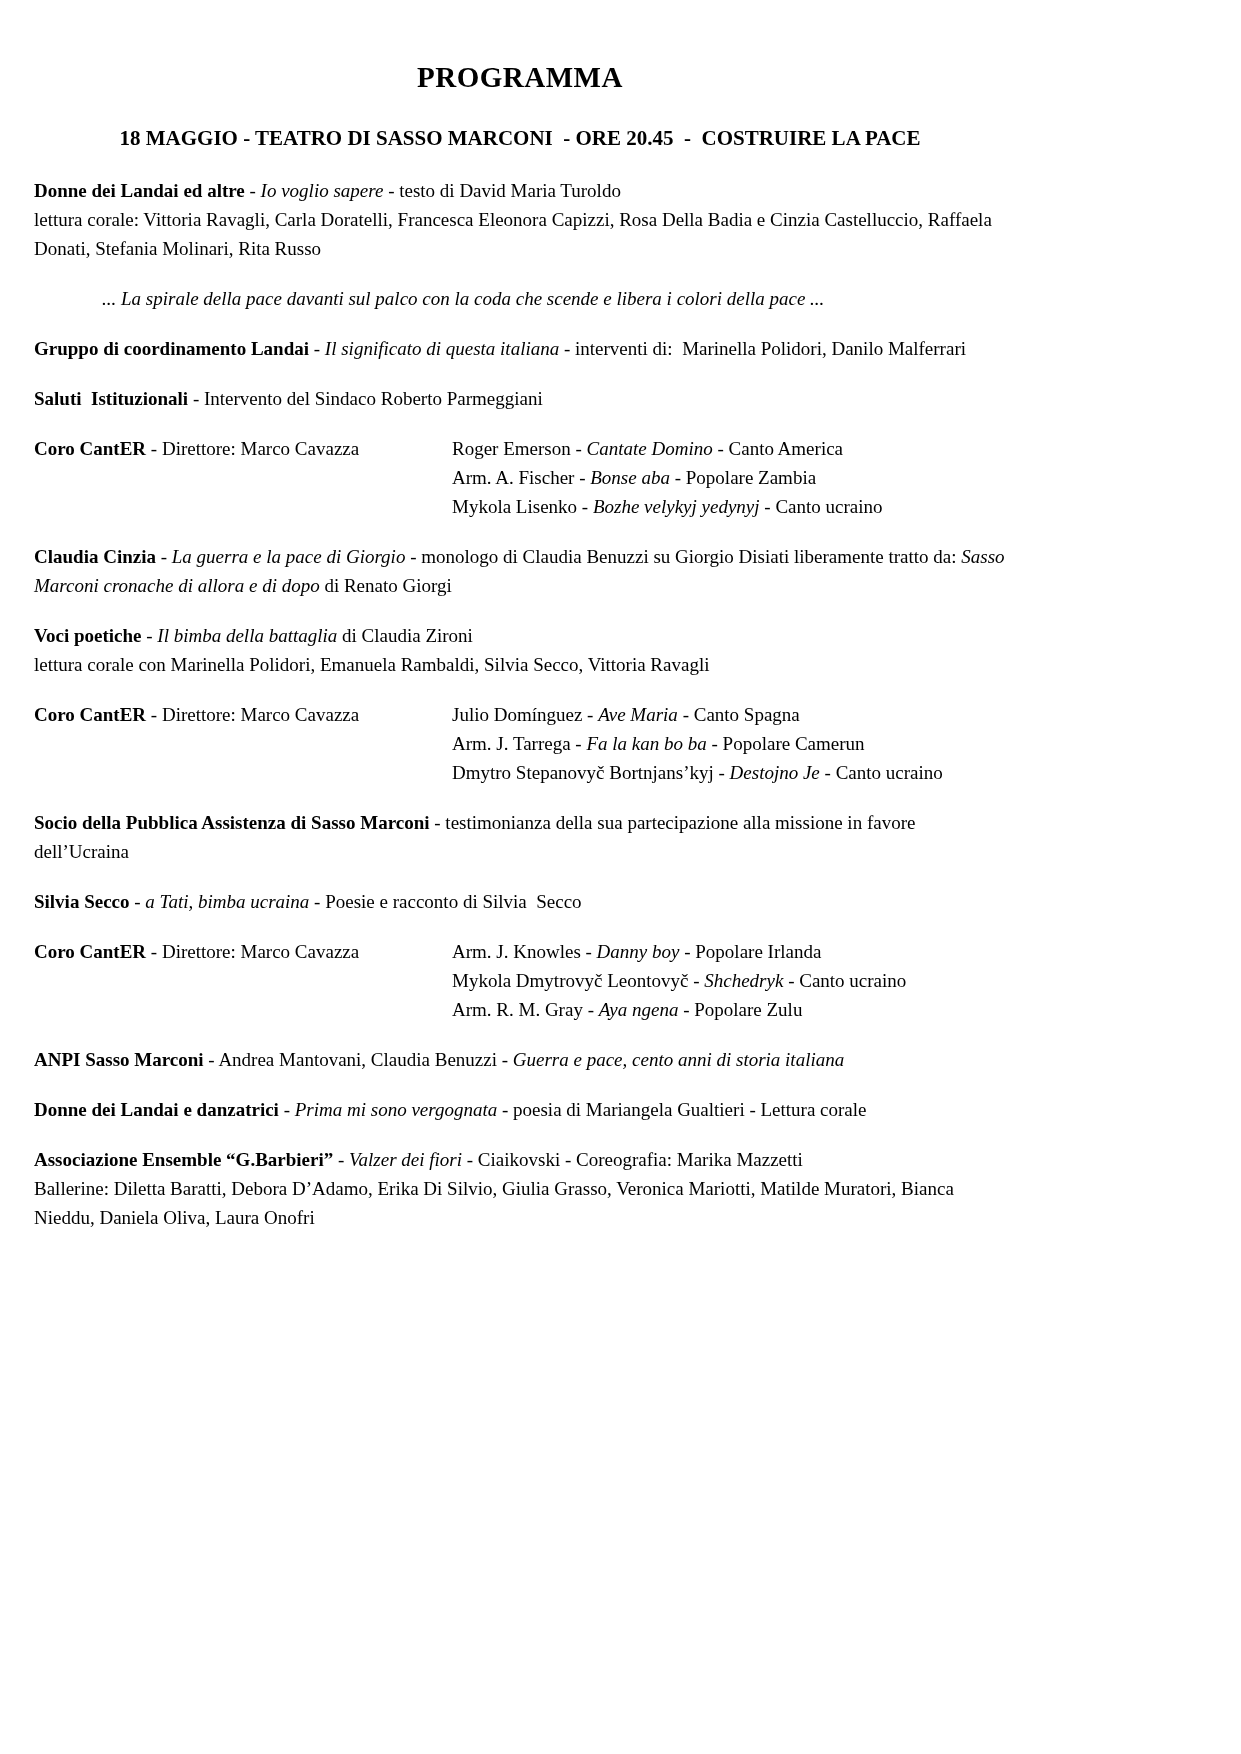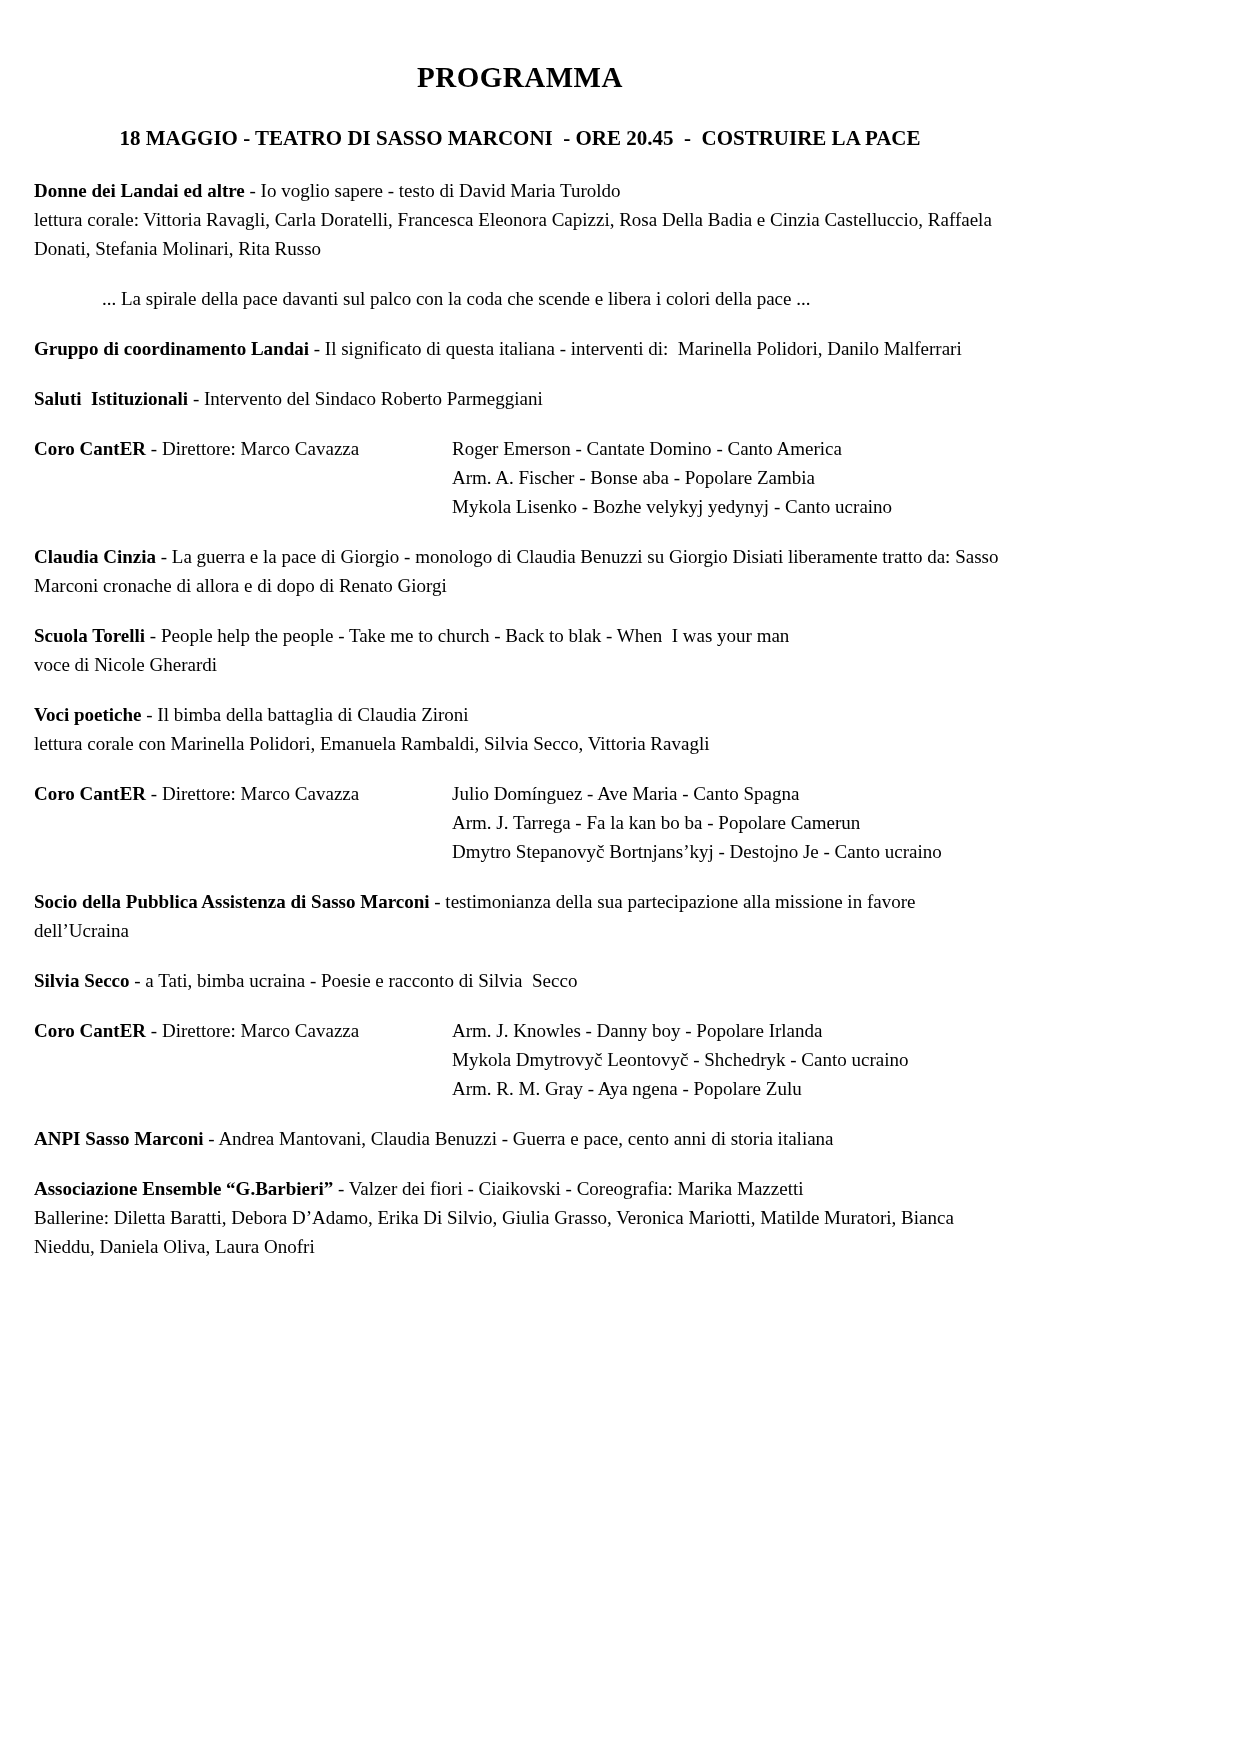--- a/index.html
+++ b/index.html
@@ -43,37 +43,37 @@
   .entry.quote {
     padding-left: 68px;
     margin-top: 8px;
   }
   .entry.cols {
     display: grid;
     grid-template-columns: 418px 1fr;
     align-items: start;
   }
   .b  { font-weight: bold; margin-top: 27px; }
-  .i  { }
+  .i  { font-style: italic; }
 </style>
 </head>
 <body>
 
 <div class="page">
   <h1 class="doc-title">PROGRAMMA</h1>
   <h2 class="doc-subtitle">18 MAGGIO - TEATRO DI SASSO MARCONI  - ORE 20.45  -  COSTRUIRE LA PACE</h2>
   <div>
       <p class="entry"><span class="b">Donne dei Landai ed altre</span><span> - </span><span class="i">Io voglio sapere</span><span> - testo di David Maria Turoldo</span><br><span>lettura corale: Vittoria Ravagli, Carla Doratelli, Francesca Eleonora Capizzi, Rosa Della Badia e Cinzia Castelluccio, Raffaela Donati, Stefania Molinari, Rita Russo</span></p>
       <p class="entry quote"><span class="i">... La spirale della pace davanti sul palco con la coda che scende e libera i colori della pace ...</span></p>
       <p class="entry"><span class="b">Gruppo di coordinamento Landai</span><span> - </span><span class="i">Il significato di questa italiana</span><span> - interventi di:  Marinella Polidori, Danilo Malferrari</span></p>
       <p class="entry"><span class="b">Saluti  Istituzionali</span><span> - Intervento del Sindaco Roberto Parmeggiani</span></p>
       <div class="entry cols"><div><span class="b">Coro CantER</span><span> - Direttore: Marco Cavazza</span></div><div><div><span>Roger Emerson - </span><span class="i">Cantate Domino</span><span> - Canto America</span></div><div><span>Arm. A. Fischer - </span><span class="i">Bonse aba</span><span> - Popolare Zambia</span></div><div><span>Mykola Lisenko - </span><span class="i">Bozhe velykyj yedynyj</span><span> - Canto ucraino</span></div></div></div>
       <p class="entry"><span class="b">Claudia Cinzia</span><span> - </span><span class="i">La guerra e la pace di Giorgio</span><span> - monologo di Claudia Benuzzi su Giorgio Disiati liberamente tratto da: </span><span class="i">Sasso Marconi cronache di allora e di dopo</span><span> di Renato Giorgi</span></p>
-      <p class="entry"><span class="b">Scuola Torelli</span><span> - </span><span class="i">People help the people - Take me to church - Back to blak - When  I was your man</span><br><span>voce di Nicole Gherardi</span></p>
       <p class="entry"><span class="b">Voci poetiche</span><span> - </span><span class="i">Il bimba della battaglia</span><span> di Claudia Zironi</span><br><span>lettura corale con Marinella Polidori, Emanuela Rambaldi, Silvia Secco, Vittoria Ravagli</span></p>
       <div class="entry cols"><div><span class="b">Coro CantER</span><span> - Direttore: Marco Cavazza</span></div><div><div><span>Julio Domínguez - </span><span class="i">Ave Maria</span><span> - Canto Spagna</span></div><div><span>Arm. J. Tarrega - </span><span class="i">Fa la kan bo ba</span><span> - Popolare Camerun</span></div><div><span>Dmytro Stepanovyč Bortnjans’kyj - </span><span class="i">Destojno Je</span><span> - Canto ucraino</span></div></div></div>
       <p class="entry"><span class="b">Socio della Pubblica Assistenza di Sasso Marconi</span><span> - testimonianza della sua partecipazione alla missione in favore dell’Ucraina</span></p>
       <p class="entry"><span class="b">Silvia Secco</span><span> - </span><span class="i">a Tati, bimba ucraina</span><span> - Poesie e racconto di Silvia  Secco</span></p>
       <div class="entry cols"><div><span class="b">Coro CantER</span><span> - Direttore: Marco Cavazza</span></div><div><div><span>Arm. J. Knowles - </span><span class="i">Danny boy</span><span> - Popolare Irlanda</span></div><div><span>Mykola Dmytrovyč Leontovyč - </span><span class="i">Shchedryk</span><span> - Canto ucraino</span></div><div><span>Arm. R. M. Gray - </span><span class="i">Aya ngena</span><span> - Popolare Zulu</span></div></div></div>
       <p class="entry"><span class="b">ANPI Sasso Marconi</span><span> - Andrea Mantovani, Claudia Benuzzi - </span><span class="i">Guerra e pace, cento anni di storia italiana</span></p>
+      <p class="entry"><span class="b">Donne dei Landai e danzatrici</span><span> - </span><span class="i">Prima mi sono vergognata</span><span> - poesia di Mariangela Gualtieri - Lettura corale</span></p>
       <p class="entry"><span class="b">Associazione Ensemble “G.Barbieri”</span><span> - </span><span class="i">Valzer dei fiori</span><span> - Ciaikovski - Coreografia: Marika Mazzetti</span><br><span>Ballerine: Diletta Baratti, Debora D’Adamo, Erika Di Silvio, Giulia Grasso, Veronica Mariotti, Matilde Muratori, Bianca Nieddu, Daniela Oliva, Laura Onofri</span></p>
     </div>
 </div>
 
 </body></html>

